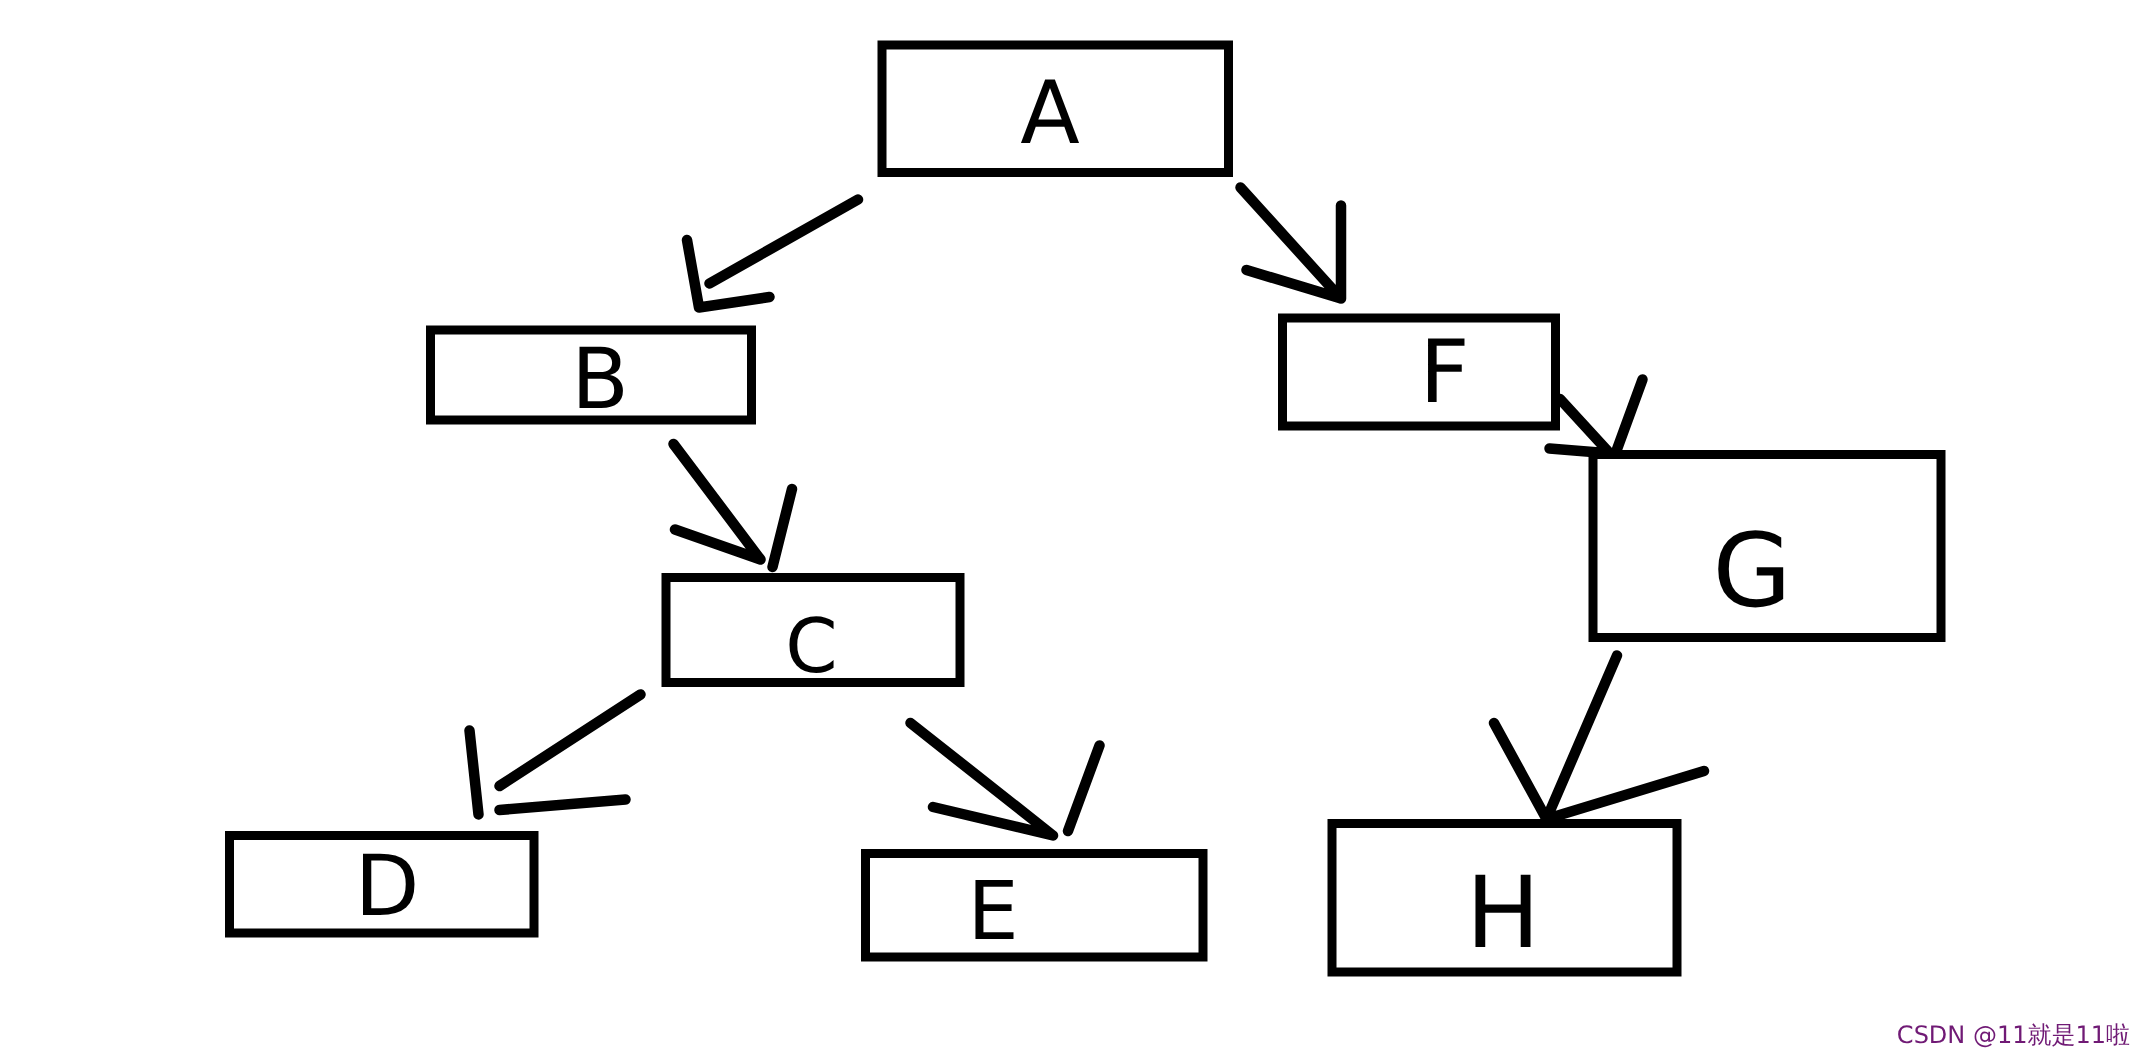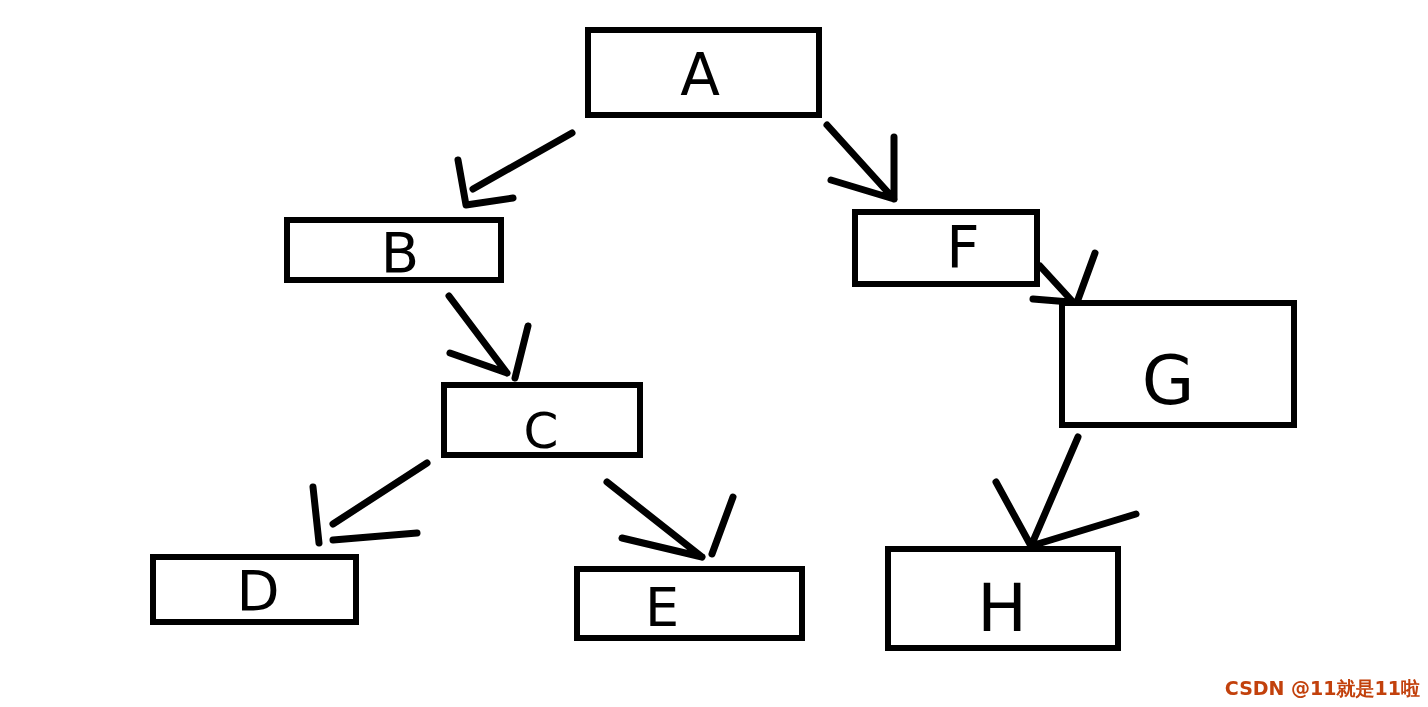--- a/index.html
+++ b/index.html
@@ -34,27 +34,26 @@
   }
   .node-label {
     fill: #000000;
     font-family: "DejaVu Sans", sans-serif;
     text-anchor: middle;
   }
   .watermark {
     position: absolute;
     right: 8px;
     bottom: 9px;
-    font-size: 19px;
+    font-size: 16px;
     line-height: 1;
-    color: #c2410c;
+    color: #701a75;
     font-family: "DejaVu Sans", sans-serif;
     white-space: nowrap;
     user-select: none;
-    font-weight: bold;
   }
 </style>
 </head>
 <body>
 
 <div class="stage">
   <svg class="sketch" width="1428" height="707" viewBox="0 0 1428 707">
 
     <g>
       <path class="edge-stroke" d="M572,133 L473,189 M458,160 L466,205 L513,198"></path>

